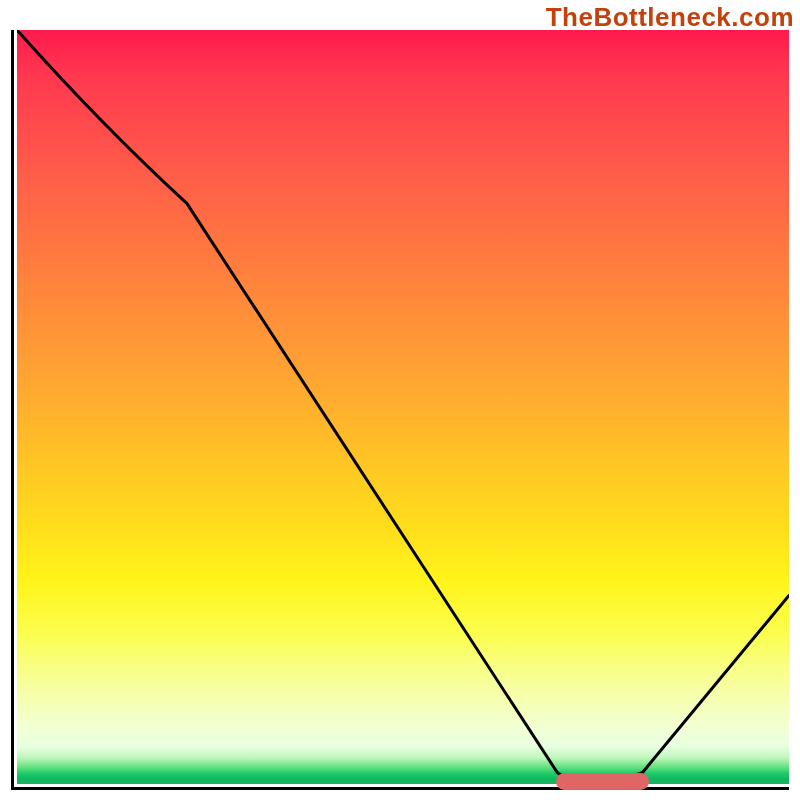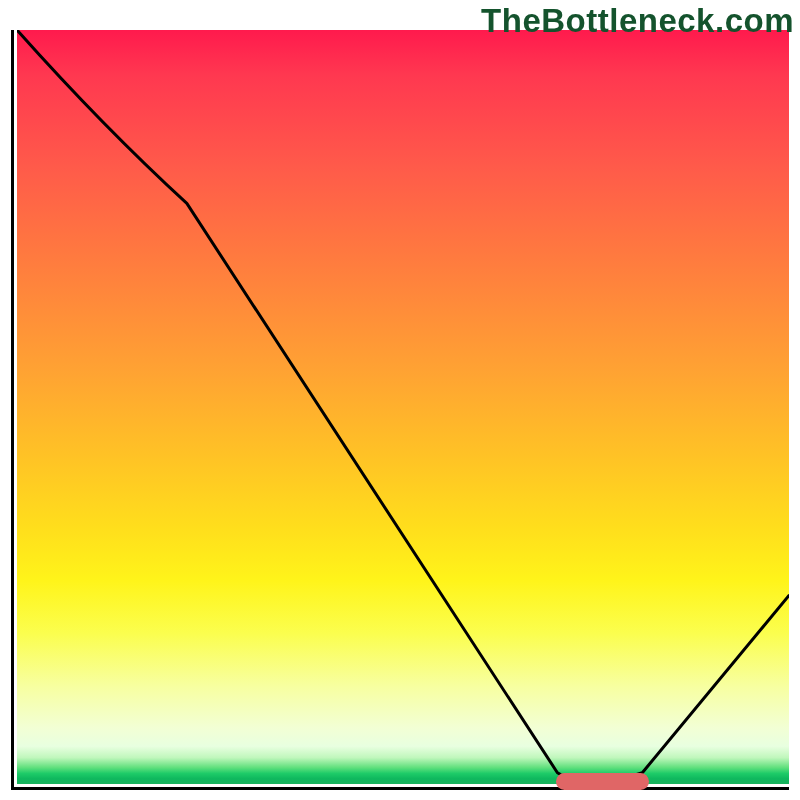--- a/index.html
+++ b/index.html
@@ -13,23 +13,23 @@
   }
   .frame {
     position: relative;
     width: 800px;
     height: 800px;
   }
   .watermark {
     position: absolute;
     top: 2px;
     right: 6px;
-    font-size: 33px;
+    font-size: 26px;
     font-weight: 600;
-    color: #14532d;
+    color: #c2410c;
     letter-spacing: 0.5px;
     z-index: 10;
   }
   .plot {
     position: absolute;
     left: 11px;
     top: 30px;
     width: 778px;
     height: 760px;
     border-left: 3px solid #000;

